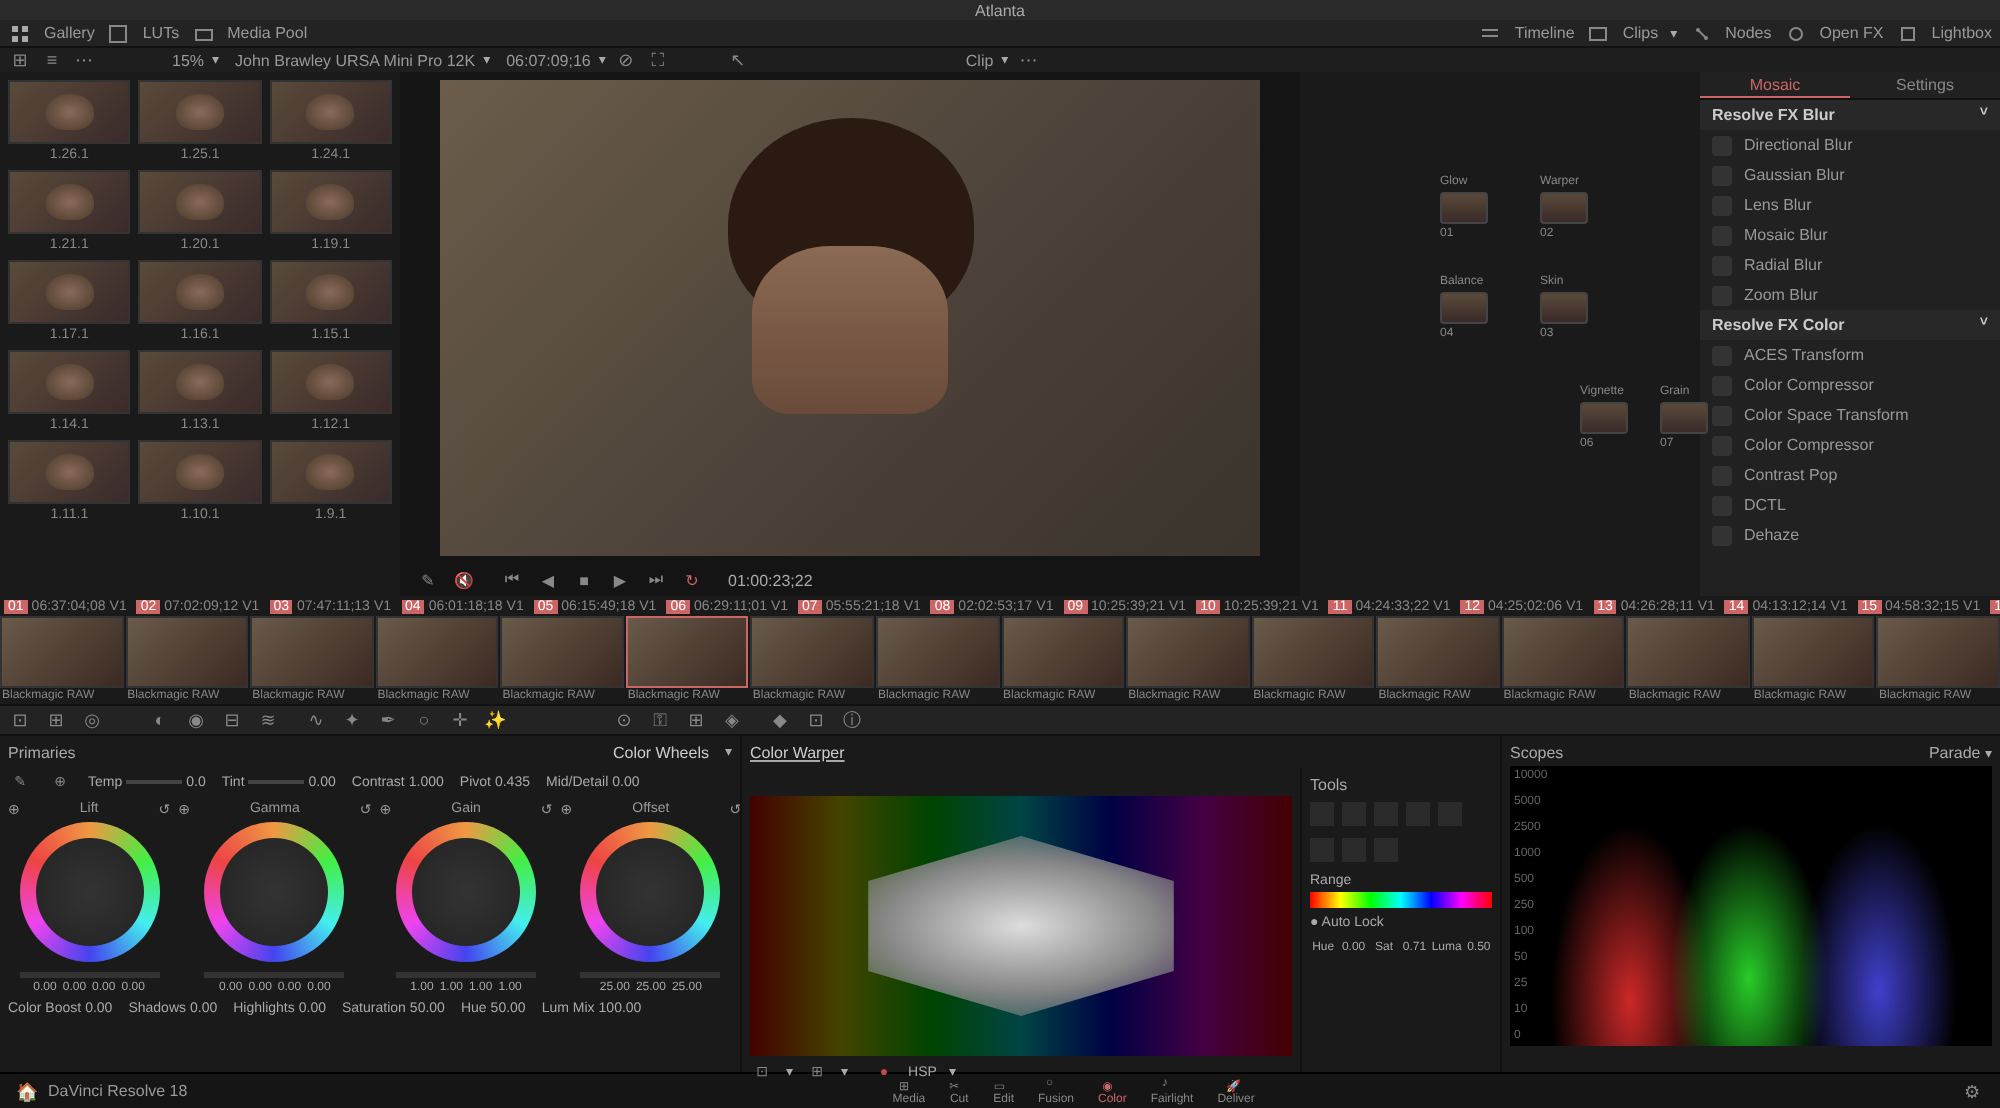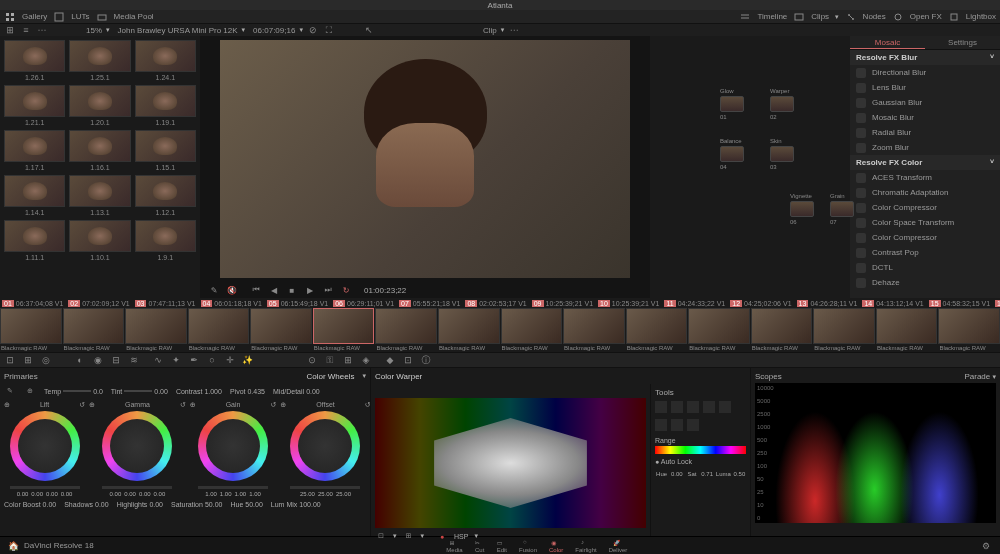--- a/index.html
+++ b/index.html
@@ -73,21 +73,21 @@
 .wheels { display:flex; gap:4px; justify-content:space-around; }
 .wheel-grp { display:flex; flex-direction:column; align-items:center; gap:2px; }
 .wheel-lbl { font-size:7px; color:#999; display:flex; gap:30px; }
 .wheel { width:70px; height:70px; border-radius:50%; background:conic-gradient(#e94,#4e4,#4ee,#44e,#e4e,#e44,#e94); position:relative; }
 .wheel::after { content:""; position:absolute; inset:8px; border-radius:50%; background:radial-gradient(#333,#222); }
 .wheel-bar { width:70px; height:3px; background:#333; margin-top:3px;}
 .wheel-vals { display:flex; gap:3px; font-size:6px; }
 .prim-bot { display:flex; gap:8px; font-size:7px; margin-top:4px; flex-wrap:wrap;}
 
 .warper { width:280px; padding:4px; border-left:1px solid #111;}
-.warp-head { display:flex; gap:10px; font-size:8px; margin-bottom:17px;}
+.warp-head { display:flex; gap:10px; font-size:8px; margin-bottom:17px;text-decoration:underline;}
 .warp-area { height:130px; background:linear-gradient(90deg,#400,#440,#040,#044,#004,#404,#400); position:relative; }
 .warp-area::after { content:""; position:absolute; inset:20px 40px; background:radial-gradient(#ddd,#888,transparent); clip-path:polygon(50% 0,90% 25%,90% 75%,50% 100%,10% 75%,10% 25%);}
 .warp-ctrl { display:flex; gap:6px; font-size:7px; margin-top:2px; align-items:center;}
 
 .tools-pan { width:100px; padding:4px; border-left:1px solid #111; font-size:8px;margin-top:16px;}
 .tools-head { margin-bottom:4px;}
 .tools-icons { display:flex; gap:4px; margin-bottom:6px;}
 .tico { width:12px; height:12px; background:#2a2a2a; }
 .range-lbl { font-size:7px; margin-bottom:2px;}
 .range-bar { height:8px; background:linear-gradient(90deg,#f00,#ff0,#0f0,#0ff,#00f,#f0f,#f00); margin-bottom:4px;}
@@ -311,33 +311,32 @@
     <div class="fx-tabs">
       <div class="fx-tab active">Mosaic</div>
       <div class="fx-tab">Settings</div>
     </div>
     <div class="fx-cat">
         <span>Resolve FX Blur</span>
         <span class="chev">˅</span>
       </div>
     <div id="fx-blur">
         <div class="fx-item">Directional Blur</div>
+        <div class="fx-item">Gaussian Blur</div>
         <div class="fx-item">Lens Blur</div>
-        <div class="fx-item">Gaussian Blur</div>
         <div class="fx-item">Mosaic Blur</div>
         <div class="fx-item">Radial Blur</div>
         <div class="fx-item">Zoom Blur</div>
       </div>
     <div class="fx-cat">
         <span>Resolve FX Color</span>
         <span class="chev">˅</span>
       </div>
     <div id="fx-color">
         <div class="fx-item">ACES Transform</div>
-        <div class="fx-item">Chromatic Adaptation</div>
         <div class="fx-item">Color Compressor</div>
         <div class="fx-item">Color Space Transform</div>
         <div class="fx-item">Color Compressor</div>
         <div class="fx-item">Contrast Pop</div>
         <div class="fx-item">DCTL</div>
         <div class="fx-item">Dehaze</div>
       </div>
   </div>
 </div>
 

